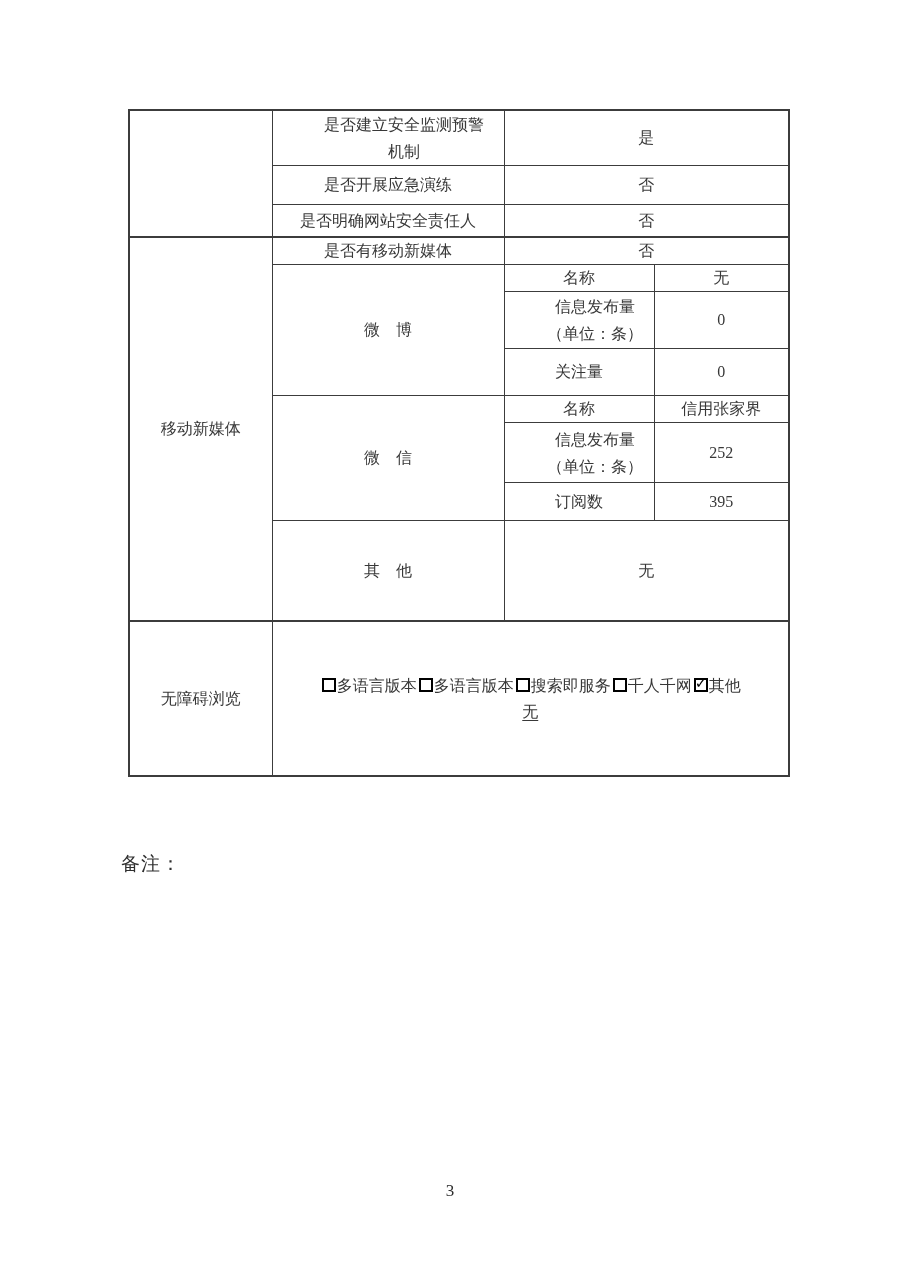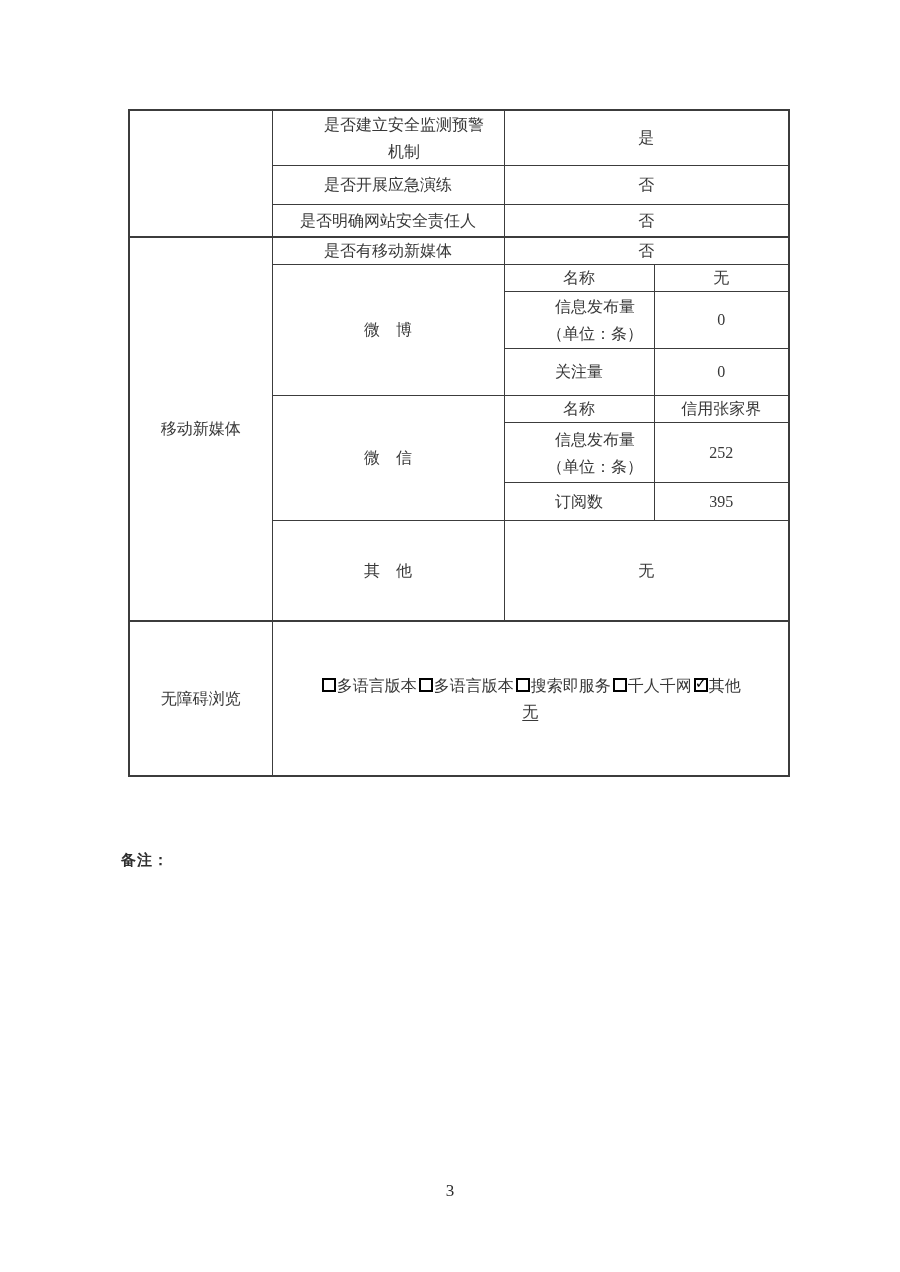--- a/index.html
+++ b/index.html
@@ -65,22 +65,22 @@
     font-family: "DejaVu Sans", sans-serif;
   }
   .underlined {
     text-decoration: underline;
     text-underline-offset: 3px;
   }
   .notes {
     position: absolute;
     left: 121px;
     top: 851px;
-    font-size: 15px;
-    font-weight: bold;
+    font-size: 19px;
+    font-weight: normal;
     color: #2f2f2f;
     letter-spacing: 1px;
   }
   .page-number {
     position: absolute;
     left: 0;
     top: 1181px;
     width: 100%;
     text-align: center;
     font-size: 17px;

